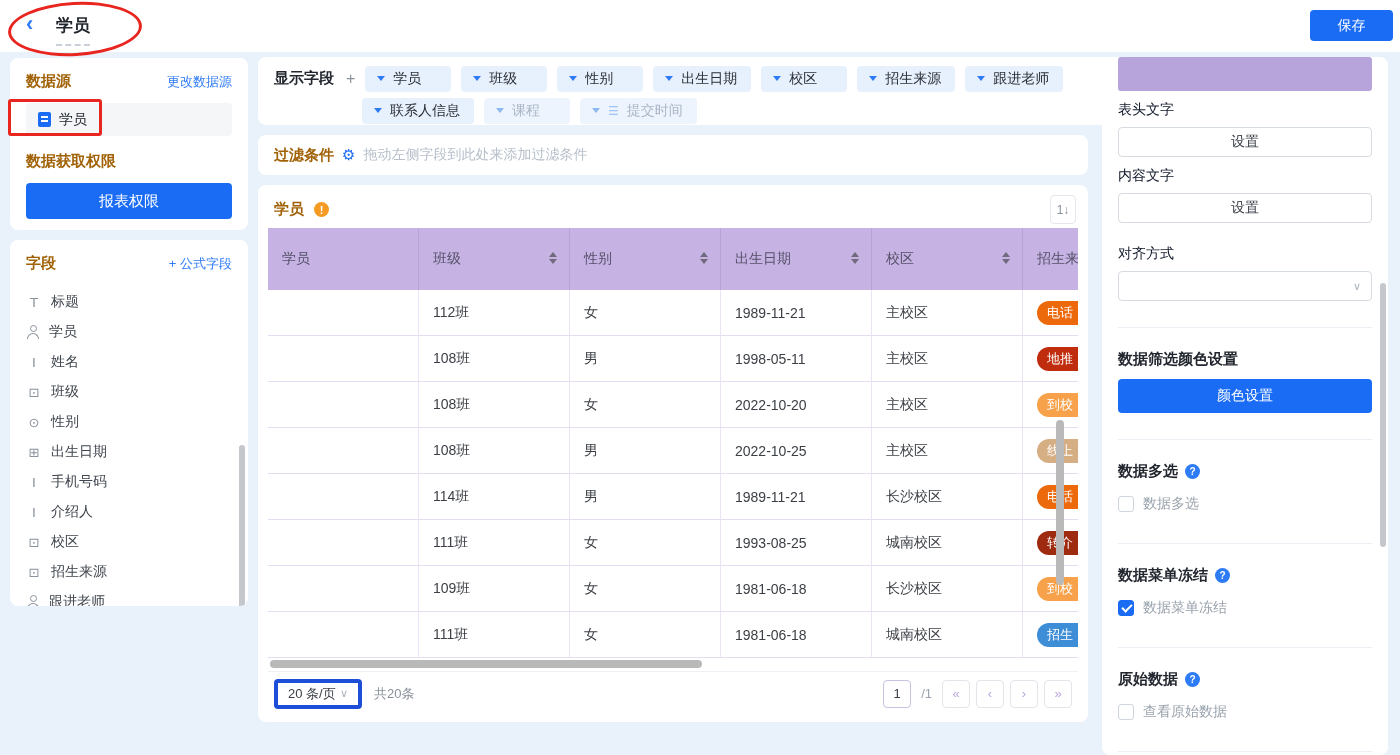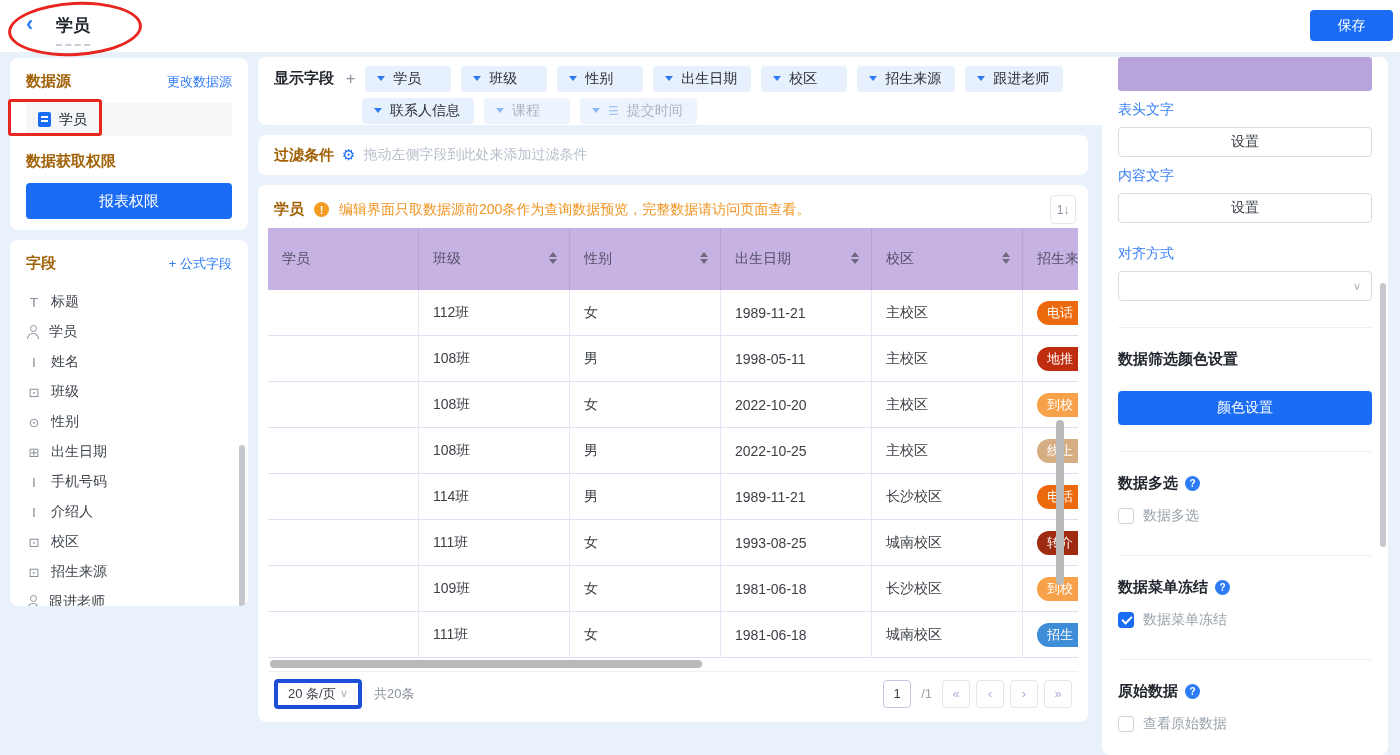--- a/index.html
+++ b/index.html
@@ -78,21 +78,21 @@
   .chev { color:#aab2bd; font-size:11px; }
   .total-text { color:#8a919c; font-size:13px; }
   .pager-right { display:flex; align-items:center; gap:6px; }
   .page-box { width:28px; height:28px; border:1px solid #cbc2e2; border-radius:4px; text-align:center; line-height:26px; font-size:13px; color:#3a3f47; }
   .page-of { color:#9aa3ad; font-size:13px; margin:0 4px; }
   .nav-btn { width:28px; height:28px; border:1px solid #e2e5ea; border-radius:4px; background:#fff; color:#b9a6dd; font-size:13px; cursor:pointer; line-height:1; }
 
   
   .right-panel { left:1102px; top:57px; width:286px; height:698px; padding:0 16px 16px 16px; overflow:hidden; }
   .swatch { width:100%; height:34px; border-radius:3px; margin-top:0; }
-  .r-label { margin-top:10px; font-size:14px; color:#3b82f6; }
+  .r-label { margin-top:10px; font-size:14px; color:#0f172a; }
   .r-btn { margin-top:8px; width:100%; height:30px; border:1px solid #d7dbe2; border-radius:4px; background:#fff; font-size:14px; color:#3a3f47; cursor:pointer; }
   .r-select { margin-top:8px; width:100%; height:30px; border:1px solid #d7dbe2; border-radius:4px; display:flex; align-items:center; justify-content:flex-end; padding:0 10px; cursor:pointer; }
   .divider { margin-top:26px; border:none; border-top:1px solid #eceff3; }
   .r-heading { margin-top:22px; display:flex; align-items:center; gap:7px; font-size:15px; font-weight:bold; color:#22262e; }
   .qicon { width:15px; height:15px; border-radius:50%; background:#2e7bf6; color:#fff; font-size:10px; font-weight:bold; display:inline-flex; align-items:center; justify-content:center; cursor:pointer; }
   .qicon::after { content:"?"; }
   .cb-row { margin-top:14px; display:flex; align-items:center; gap:9px; font-size:14px; color:#9aa3ad; }
   .cb { width:16px; height:16px; border:1px solid #cfd5dc; border-radius:3px; background:#fff; position:relative; cursor:pointer; flex:none; }
   .cb.checked { background:#1a6cf5; border-color:#1a6cf5; }
   .cb.checked::after { content:""; position:absolute; left:3px; top:3px; width:8px; height:4px; border-left:2px solid #fff; border-bottom:2px solid #fff; transform:rotate(-45deg); }
@@ -245,21 +245,20 @@
 <div class="panel filter-panel">
   <span class="bold-label">过滤条件</span>
   <span class="gear">⚙</span>
   <span class="filter-hint">拖动左侧字段到此处来添加过滤条件</span>
 </div>
 
 <div class="panel table-panel">
   <div class="tbl-title-row">
     <span class="bold-label">学员</span>
     <span class="warn-ic"></span>
-    <span class="warn-text">编辑界面只取数据源前200条作为查询数据预览，完整数据请访问页面查看。</span>
     <button class="sort-tool">1↓</button>
   </div>
   <div class="tbl-clip">
     <div class="grid">
       <div class="th">
           <span>学员</span>
         </div>
       <div class="th">
           <span>班级</span>
           <span class="sort">
@@ -476,21 +475,21 @@
   <button class="r-btn">设置</button>
   <div class="r-label" style="margin-top:22px;">对齐方式</div>
   <div class="r-select">
     <span></span>
     <span class="chev">∨</span>
   </div>
   <hr class="divider">
   <div class="r-heading">
       <span>数据筛选颜色设置</span>
     </div>
-  <button class="r-btn" style="margin-top:22px;height:34px;background:#1a6cf5;border:none;color:#fff;">颜色设置</button>
+  <button class="r-btn" style="margin-top:10px;height:34px;background:#1a6cf5;border:none;color:#fff;">颜色设置</button>
   <hr class="divider">
   <div class="r-heading">
     <span>数据多选</span>
       <span class="qicon"></span>
   </div>
   <div class="cb-row">
     <span class="cb"></span>
     <span>数据多选</span>
   </div>
   <hr class="divider" style="margin-top:30px;">

